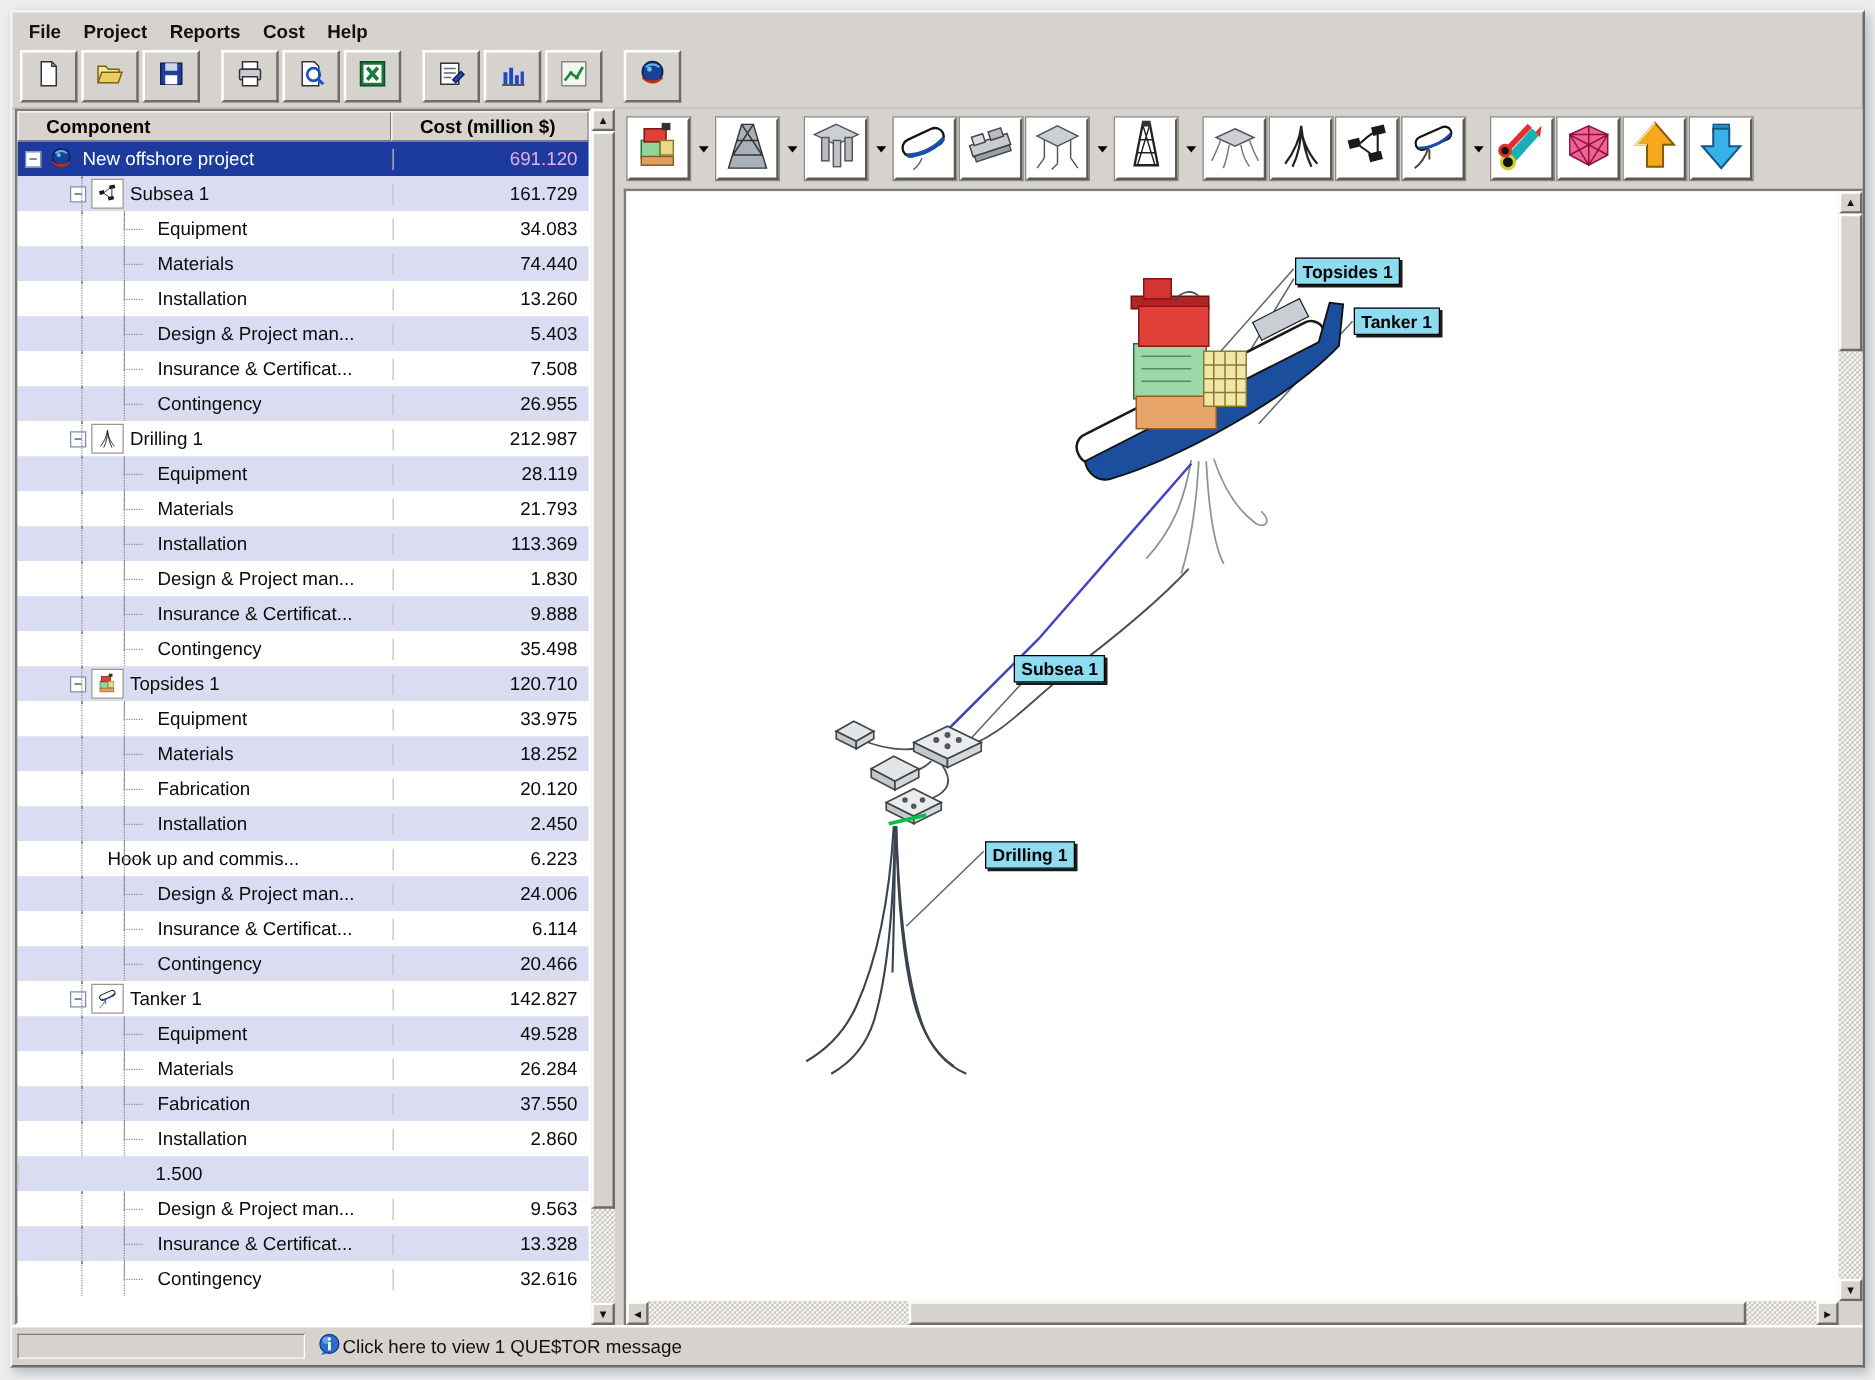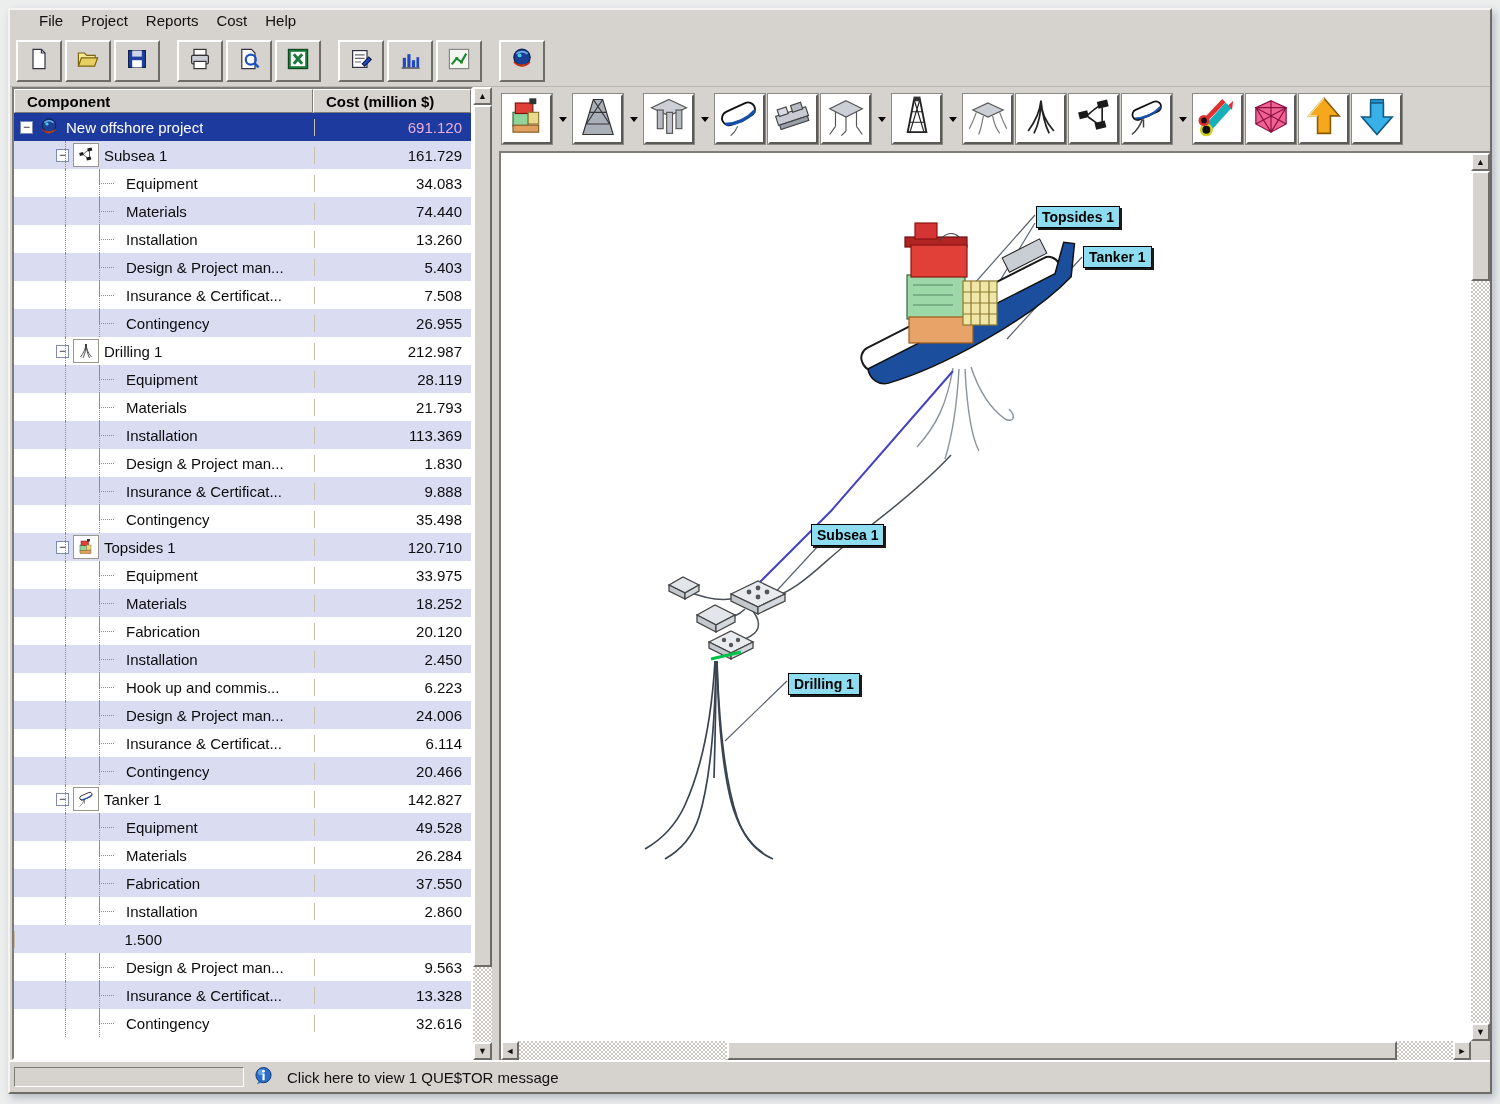--- a/index.html
+++ b/index.html
@@ -8,34 +8,34 @@
     border:2px solid;border-color:#f5f4f2 #6e6c67 #6e6c67 #f5f4f2;box-shadow:3px 4px 8px rgba(40,60,90,.28);
     display:flex;flex-direction:column;box-sizing:border-box;}
   
   .titlebar{height:30px;flex:0 0 30px;background:linear-gradient(90deg,#0a246a 0%,#1c4a9c 55%,#8ec3ee 100%);
     display:flex;align-items:center;padding:0 4px;gap:6px;}
   .title-text{color:#fff;font-weight:bold;font-size:15px;flex:1;white-space:nowrap;overflow:hidden;text-shadow:1px 1px 0 #08173f;}
   .win-btn{width:24px;height:21px;background:#d6d3ce;border:2px solid;border-color:#fff #5a5854 #5a5854 #fff;
     display:flex;align-items:center;justify-content:center;font-size:13px;font-weight:bold;color:#111;cursor:default;}
   .wb-min span{display:block;transform:translateY(-4px);}
   
-  .menubar{height:26px;flex:0 0 26px;display:flex;align-items:flex-start;padding:0 20px;font-size:15px;color:#111;}
+  .menubar{height:26px;flex:0 0 26px;display:flex;align-items:flex-end;padding:0 4px;font-size:15px;color:#111;font-weight:bold;}
   .menu-item{padding:2px 9px;cursor:default;}
   
   .toolbar{height:46px;flex:0 0 46px;display:flex;align-items:center;padding:2px 6px;border-bottom:1px solid #b9b6b0;}
   .tb-btn{width:42px;height:38px;background:#d6d3ce;border:2px solid;border-color:#fff #6e6c67 #6e6c67 #fff;
     display:flex;align-items:center;justify-content:center;margin-right:3px;}
   .tb-btn.gap{margin-left:14px;}
   
   .main{flex:1;display:flex;min-height:0;}
   .tree-panel{width:480px;flex:0 0 480px;display:flex;background:#d6d3ce;padding-left:2px;}
   .tree-body{flex:1;border:2px solid;border-color:#7e7c77 #fff #fff #7e7c77;background:#fff;
     display:flex;flex-direction:column;overflow:hidden;min-width:0;}
   .tree-hdr{height:24px;flex:0 0 24px;display:flex;background:#d6d3ce;font-weight:bold;font-size:15px;}
-  .hdr-cell{border:1px solid;border-color:#fff #7e7c77 #7e7c77 #fff;display:flex;align-items:center;padding:0 12px;box-sizing:border-box;}
+  .hdr-cell{border:1px solid;border-color:#fff #7e7c77 #7e7c77 #fff;display:flex;align-items:center;padding:0 22px;box-sizing:border-box;}
   .hdr-cell.h1{flex:1;}
   .hdr-cell.h2{width:158px;}
   .tree-rows{flex:1;overflow:hidden;}
   .trow{height:28px;display:flex;align-items:center;font-size:15px;color:#0c0c0c;position:relative;background:#fff;}
   .trow.alt{background:#dadcf2;}
   .trow.sel{background:#1d3a9e;color:#fff;}
   .trow .c1{flex:1;display:flex;align-items:center;height:100%;position:relative;min-width:0;overflow:hidden;}
   .trow .c2{width:157px;flex:0 0 157px;text-align:right;padding-right:9px;border-left:1px solid #c9c0ac;box-sizing:border-box;}
   .trow.sel .c2{color:#e9aede;}
   .vl{position:absolute;top:0;bottom:0;width:0;border-left:1px dotted #8d8d8d;}
@@ -70,21 +70,21 @@
     background-image:linear-gradient(45deg,#fff 25%,transparent 25%,transparent 75%,#fff 75%),linear-gradient(45deg,#fff 25%,transparent 25%,transparent 75%,#fff 75%);
     background-size:4px 4px;background-position:0 0,2px 2px;}
   .hthumb{position:absolute;top:0;bottom:0;background:#d6d3ce;border:2px solid;border-color:#fff #6e6c67 #6e6c67 #fff;box-sizing:border-box;}
   .corner{background:#d6d3ce;}
   
   .dlabel{position:absolute;background:#8edcf0;border:1px solid #000;box-shadow:2px 2px 0 #1a1a1a;
     font-weight:bold;font-size:14px;padding:0 5px;line-height:20px;color:#000;white-space:nowrap;}
   
   .statusbar{height:26px;flex:0 0 26px;background:#d6d3ce;border-top:2px solid;border-color:#fff;display:flex;align-items:center;padding:2px 4px;gap:10px;}
   .status-cell{width:228px;height:18px;border:1px solid;border-color:#7e7c77 #fff #fff #7e7c77;}
-  .status-msg{display:flex;align-items:center;gap:14px;font-size:15px;color:#111;}
+  .status-msg{display:flex;align-items:center;gap:1px;font-size:15px;color:#111;}
 </style>
 </head>
 <body>
 
 <div class="window">
 
 
   <div class="menubar">
     <span class="menu-item">File</span>
     <span class="menu-item">Project</span>
@@ -382,21 +382,21 @@
                 <i class="hbranch"></i>
                 <span class="lbl" style="margin-left:112px">Installation</span>
               </div>
               <div class="c2">2.450</div>
             </div>
             <div class="trow">
               <div class="c1">
                 <i class="vl" style="left:51px"></i>
                 <i class="vl" style="left:85px"></i>
                 <i class="hbranch"></i>
-                <span class="lbl" style="margin-left:112px">Hook up and commis...</span>
+                <span class="lbl" style="margin-left:72px">Hook up and commis...</span>
               </div>
               <div class="c2">6.223</div>
             </div>
             <div class="trow alt">
               <div class="c1">
                 <i class="vl" style="left:51px"></i>
                 <i class="vl" style="left:85px"></i>
                 <i class="hbranch"></i>
                 <span class="lbl" style="margin-left:112px">Design &amp; Project man...</span>
               </div>

